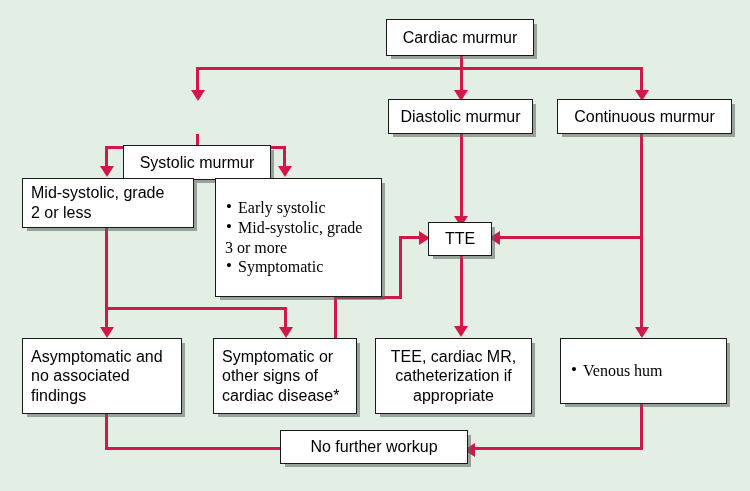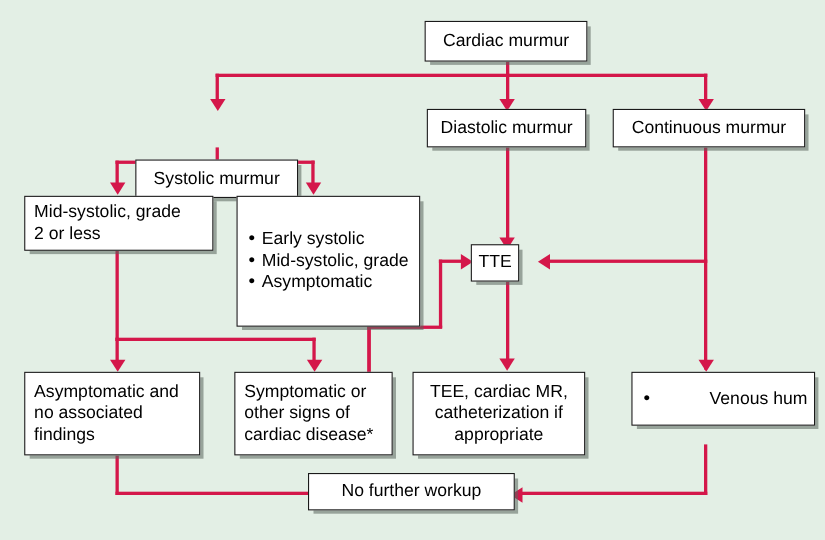--- a/index.html
+++ b/index.html
@@ -25,21 +25,21 @@
     flex-direction:column;
     justify-content:center;
     color:#000000;
     font-size:16px;
     line-height:1.22;
     z-index:5;
   }
   .box .txt{ padding:0 8px; white-space:pre-line; }
   .box.center{ align-items:center; }
   .box.center .txt{ text-align:left; }
-  .bullets{ padding:2px 6px 2px 9px; }
+  .bullets{ padding:2px 6px 2px 9px;font-family:Liberation Serif, serif; }
   .bullets .bl{
     position:relative;
     padding-left:13px;
     white-space:pre-line;
   }
   .bullets .bl:before{
     content:"\2022";
     position:absolute;
     left:1px;
     top:-1px;
@@ -135,25 +135,26 @@
 
   <div class="box" style="left:22px;top:178px;width:172px;height:50px;">
     <span class="txt">Mid-systolic, grade
 2 or less</span>
   </div>
 
   <div class="box" style="left:215px;top:178px;width:167px;height:119px;">
     <div class="bullets">
       <div class="bl">Early systolic</div>
       <div class="bl">Mid-systolic, grade</div>
-      <div class="bl">Asymptomatic</div>
+      <div class="bl cont">3 or more</div>
+      <div class="bl">Symptomatic</div>
     </div>
   </div>
 
-  <div class="box center" style="left:428px;top:222px;width:44px;height:34px;">
+  <div class="box center" style="left:428px;top:222px;width:64px;height:34px;">
     <span class="txt">TTE</span>
   </div>
 
   <div class="box" style="left:22px;top:338px;width:160px;height:76px;">
     <span class="txt">Asymptomatic and
 no associated
 findings</span>
   </div>
 
   <div class="box" style="left:213px;top:338px;width:144px;height:76px;">
@@ -161,21 +162,21 @@
 other signs of
 cardiac disease*</span>
   </div>
 
   <div class="box" style="left:375px;top:338px;width:157px;height:76px;text-align:center;">
     <span class="txt">TEE, cardiac MR,
 catheterization if
 appropriate</span>
   </div>
 
-  <div class="box" style="left:574px;top:338px;width:167px;height:49px;text-align:right;">
+  <div class="box" style="left:560px;top:338px;width:167px;height:66px;">
     <div class="bullets">
       <div class="bl">Venous hum</div>
     </div>
   </div>
 
   <div class="box center" style="left:280px;top:430px;width:188px;height:34px;">
     <span class="txt">No further workup</span>
   </div>
 
 </div>

